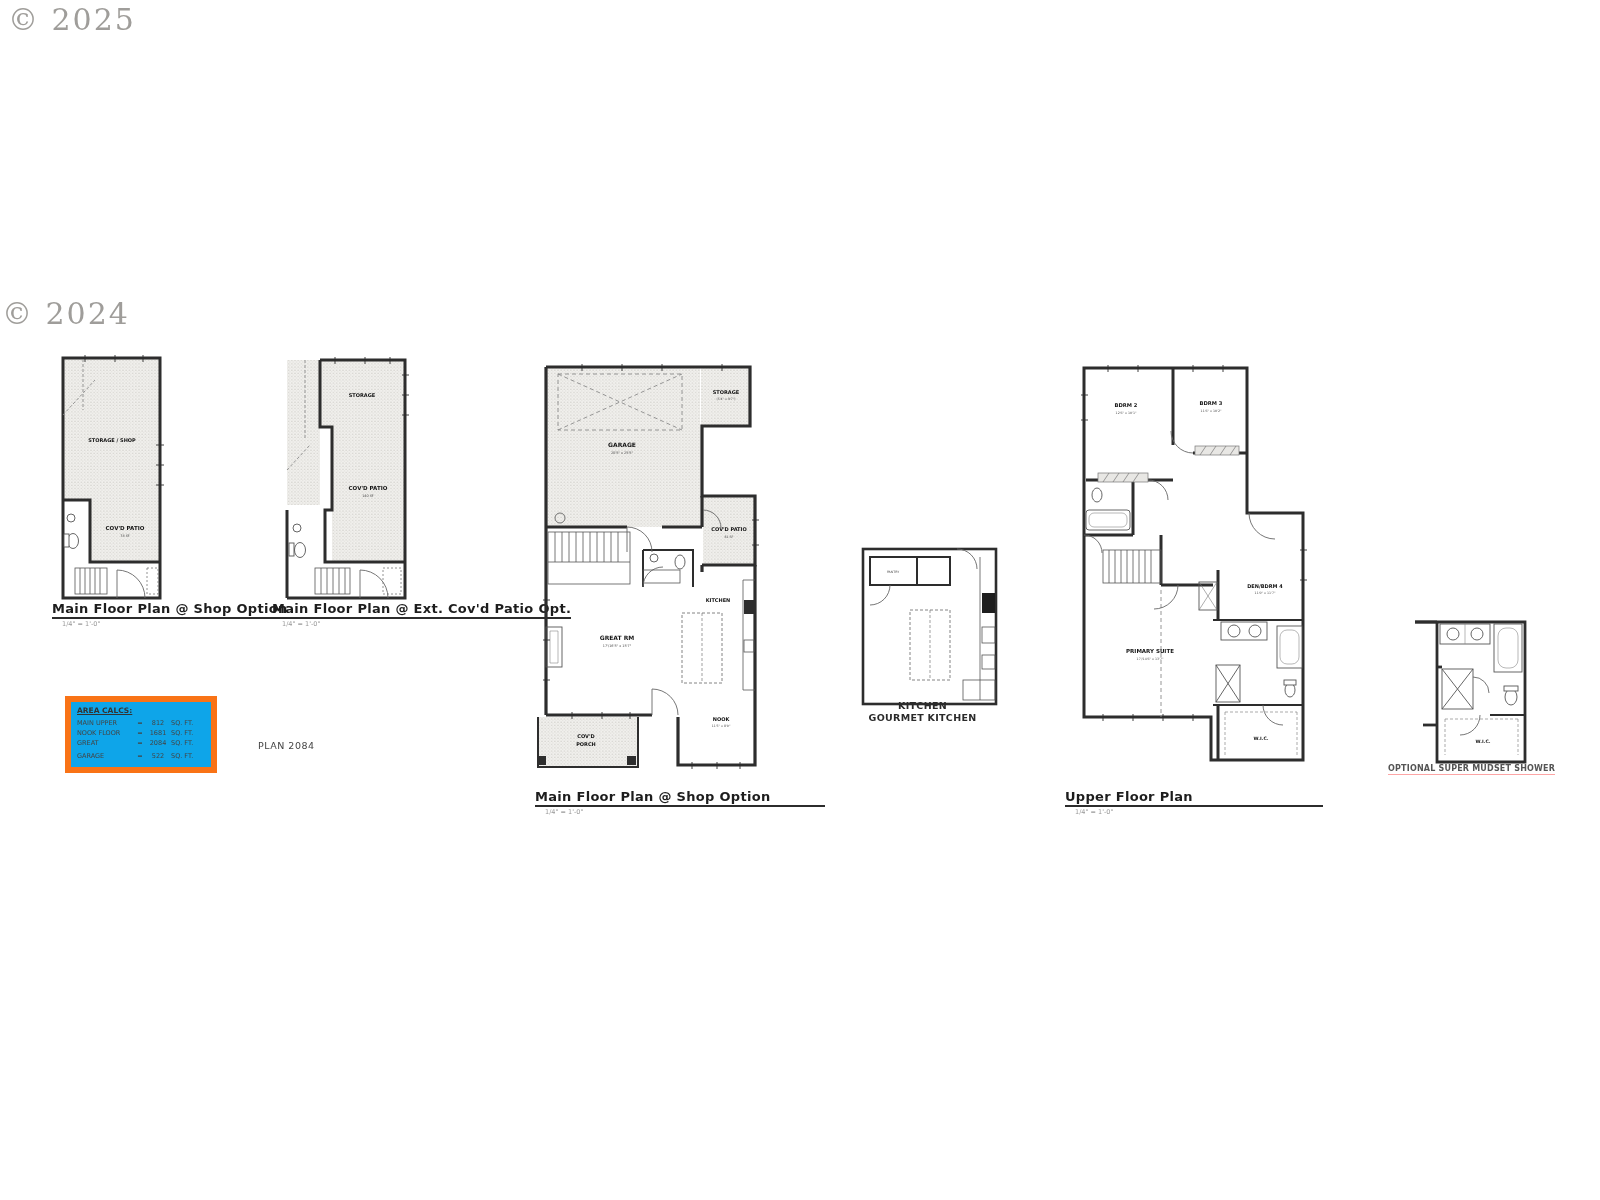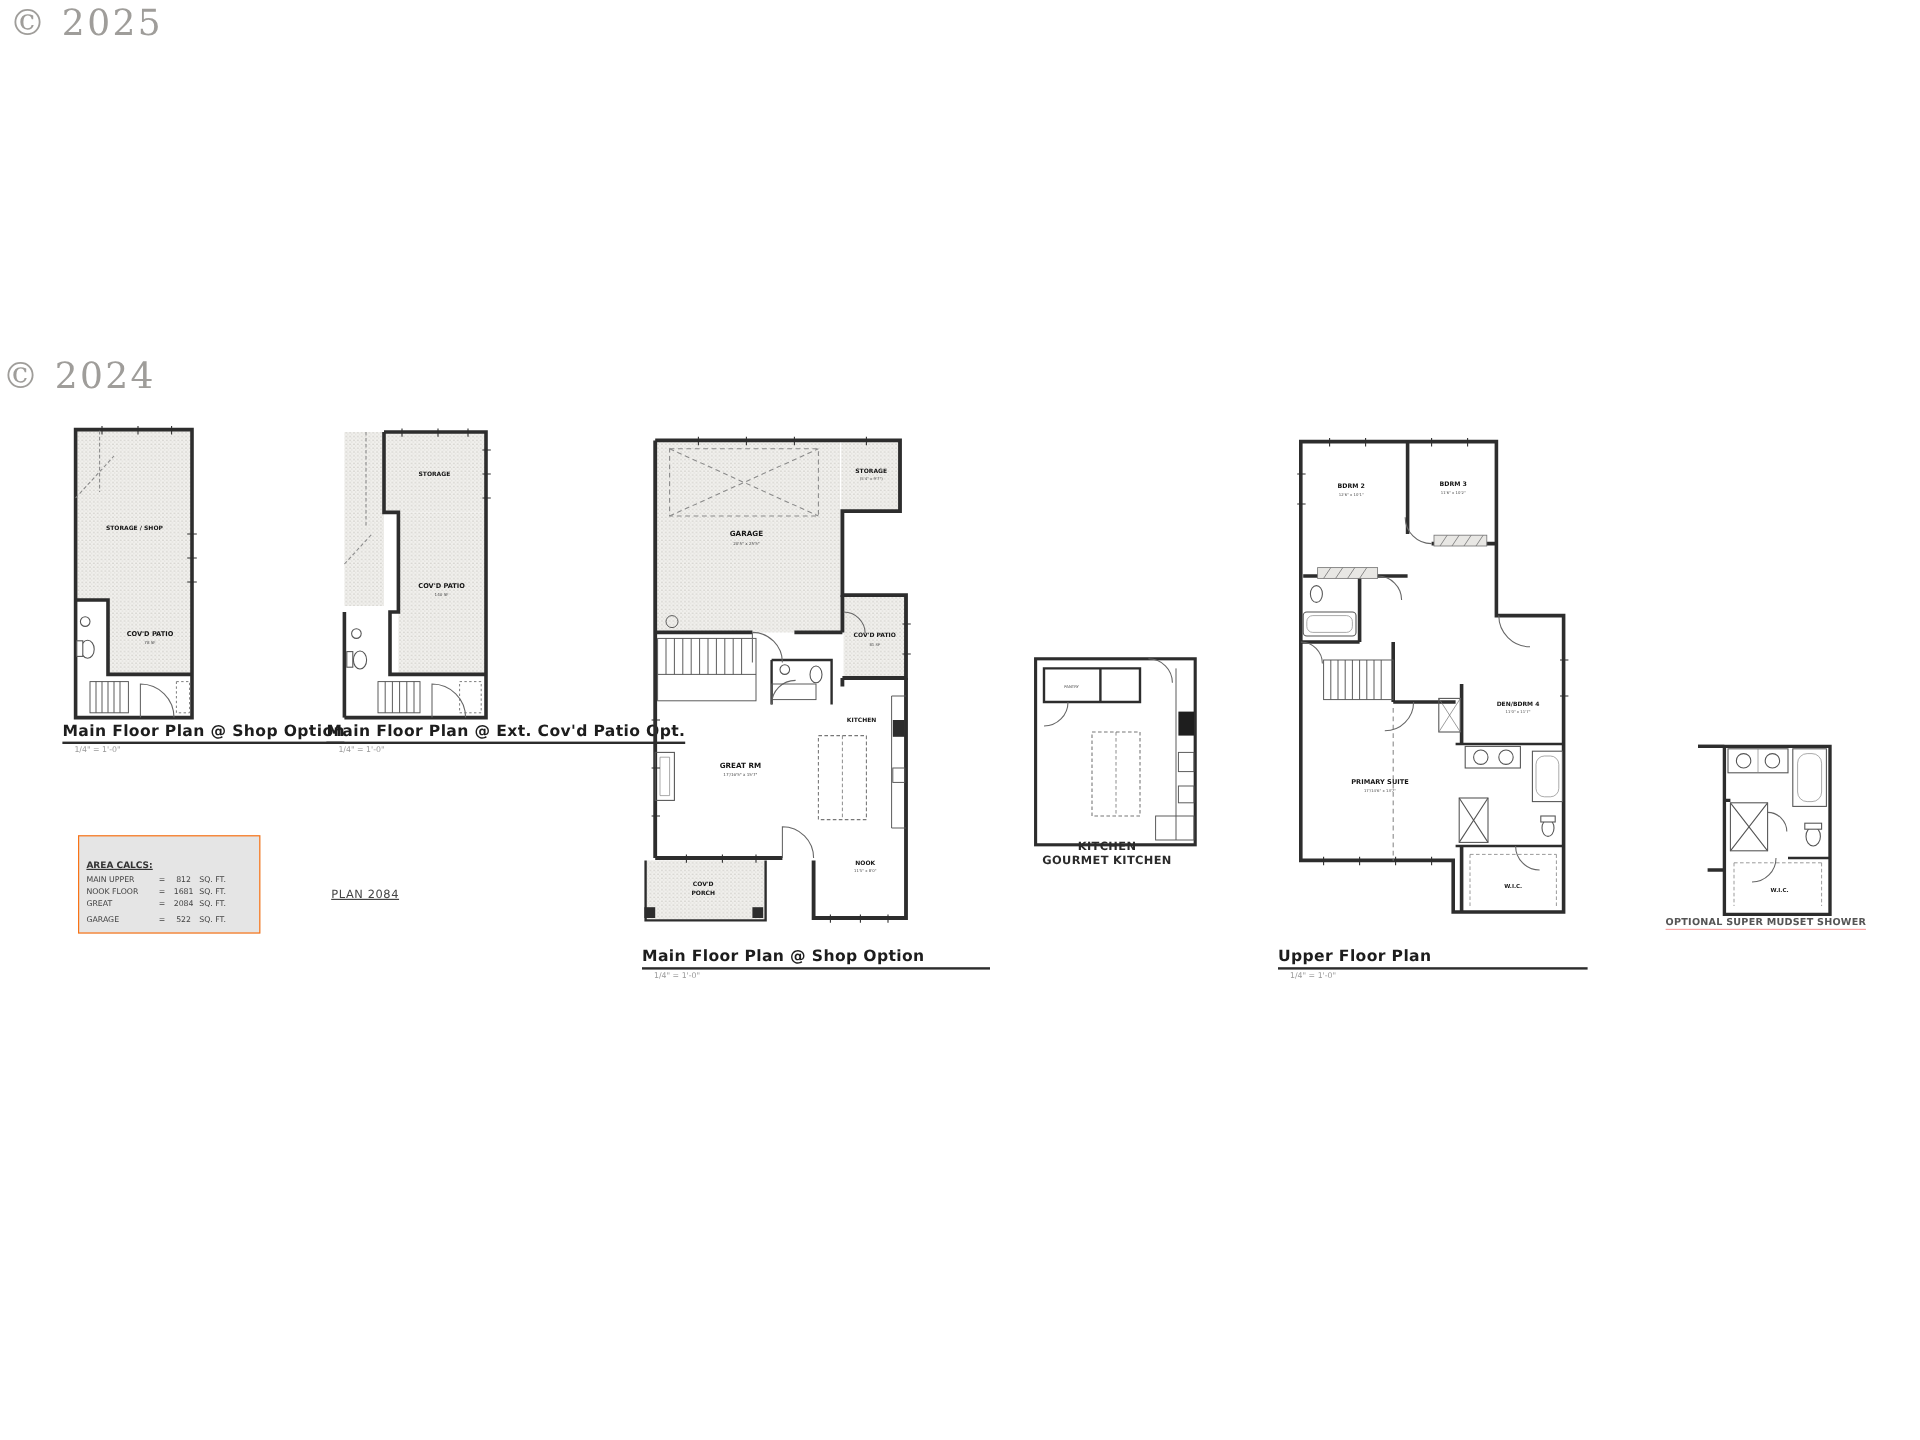--- a/index.html
+++ b/index.html
@@ -11,30 +11,30 @@
   .ptitle{position:absolute;white-space:nowrap;}
   .ptitle .t{display:inline-block;font-weight:bold;font-size:13px;color:#1d1d1d;
              letter-spacing:.3px;border-bottom:2px solid #2c2c2c;padding-bottom:1px;}
   .ptitle .s{font-size:6.5px;color:#999;margin-top:1px;margin-left:10px;}
   .pad55{padding-right:55px;}
   .pad130{padding-right:130px;}
   .caption{position:absolute;text-align:center;font-weight:bold;color:#2a2a2a;
            font-size:9.5px;line-height:1.25;letter-spacing:.3px;white-space:nowrap;}
   .caption-sm{position:absolute;font-weight:bold;color:#555;font-size:8px;
               letter-spacing:.2px;border-bottom:1px solid #fca5a5;padding-bottom:1px;white-space:nowrap;}
-  #area-calcs{position:absolute;left:65px;top:696px;width:152px;border:1px solid #f97316;
-              background:#e5e5e5;padding:19px 6px 5px 6px;box-sizing:border-box;}
+  #area-calcs{position:absolute;left:65px;top:696px;width:152px;border:6px solid #f97316;
+              background:#0ea5e9;padding:4px 6px 5px 6px;box-sizing:border-box;}
   #area-calcs .hdr{font-weight:bold;font-size:7.5px;color:#333;text-decoration:underline;margin-bottom:4px;}
   .arow{display:flex;font-size:6.5px;color:#444;line-height:1.5;}
   .arow .l{width:58px;}
   .arow .e{width:10px;text-align:center;}
   .arow .v{width:26px;text-align:center;}
   .arow .u{flex:1;}
   .gap{margin-top:4px;}
-  #plan-number{position:absolute;left:276px;top:740px;font-size:9.5px;color:#444;letter-spacing:.5px;text-decoration:underline;}
+  #plan-number{position:absolute;left:258px;top:740px;font-size:9.5px;color:#444;letter-spacing:.5px;}
   svg text{font-family:"DejaVu Sans","Liberation Sans",sans-serif;}
   .rlbl{font-weight:bold;fill:#151515;}
   .rdim{fill:#4a4a4a;}
 </style>
 </head>
 <body>
 
 <div id="page">
 
   <svg width="0" height="0" style="position:absolute" aria-hidden="true">

